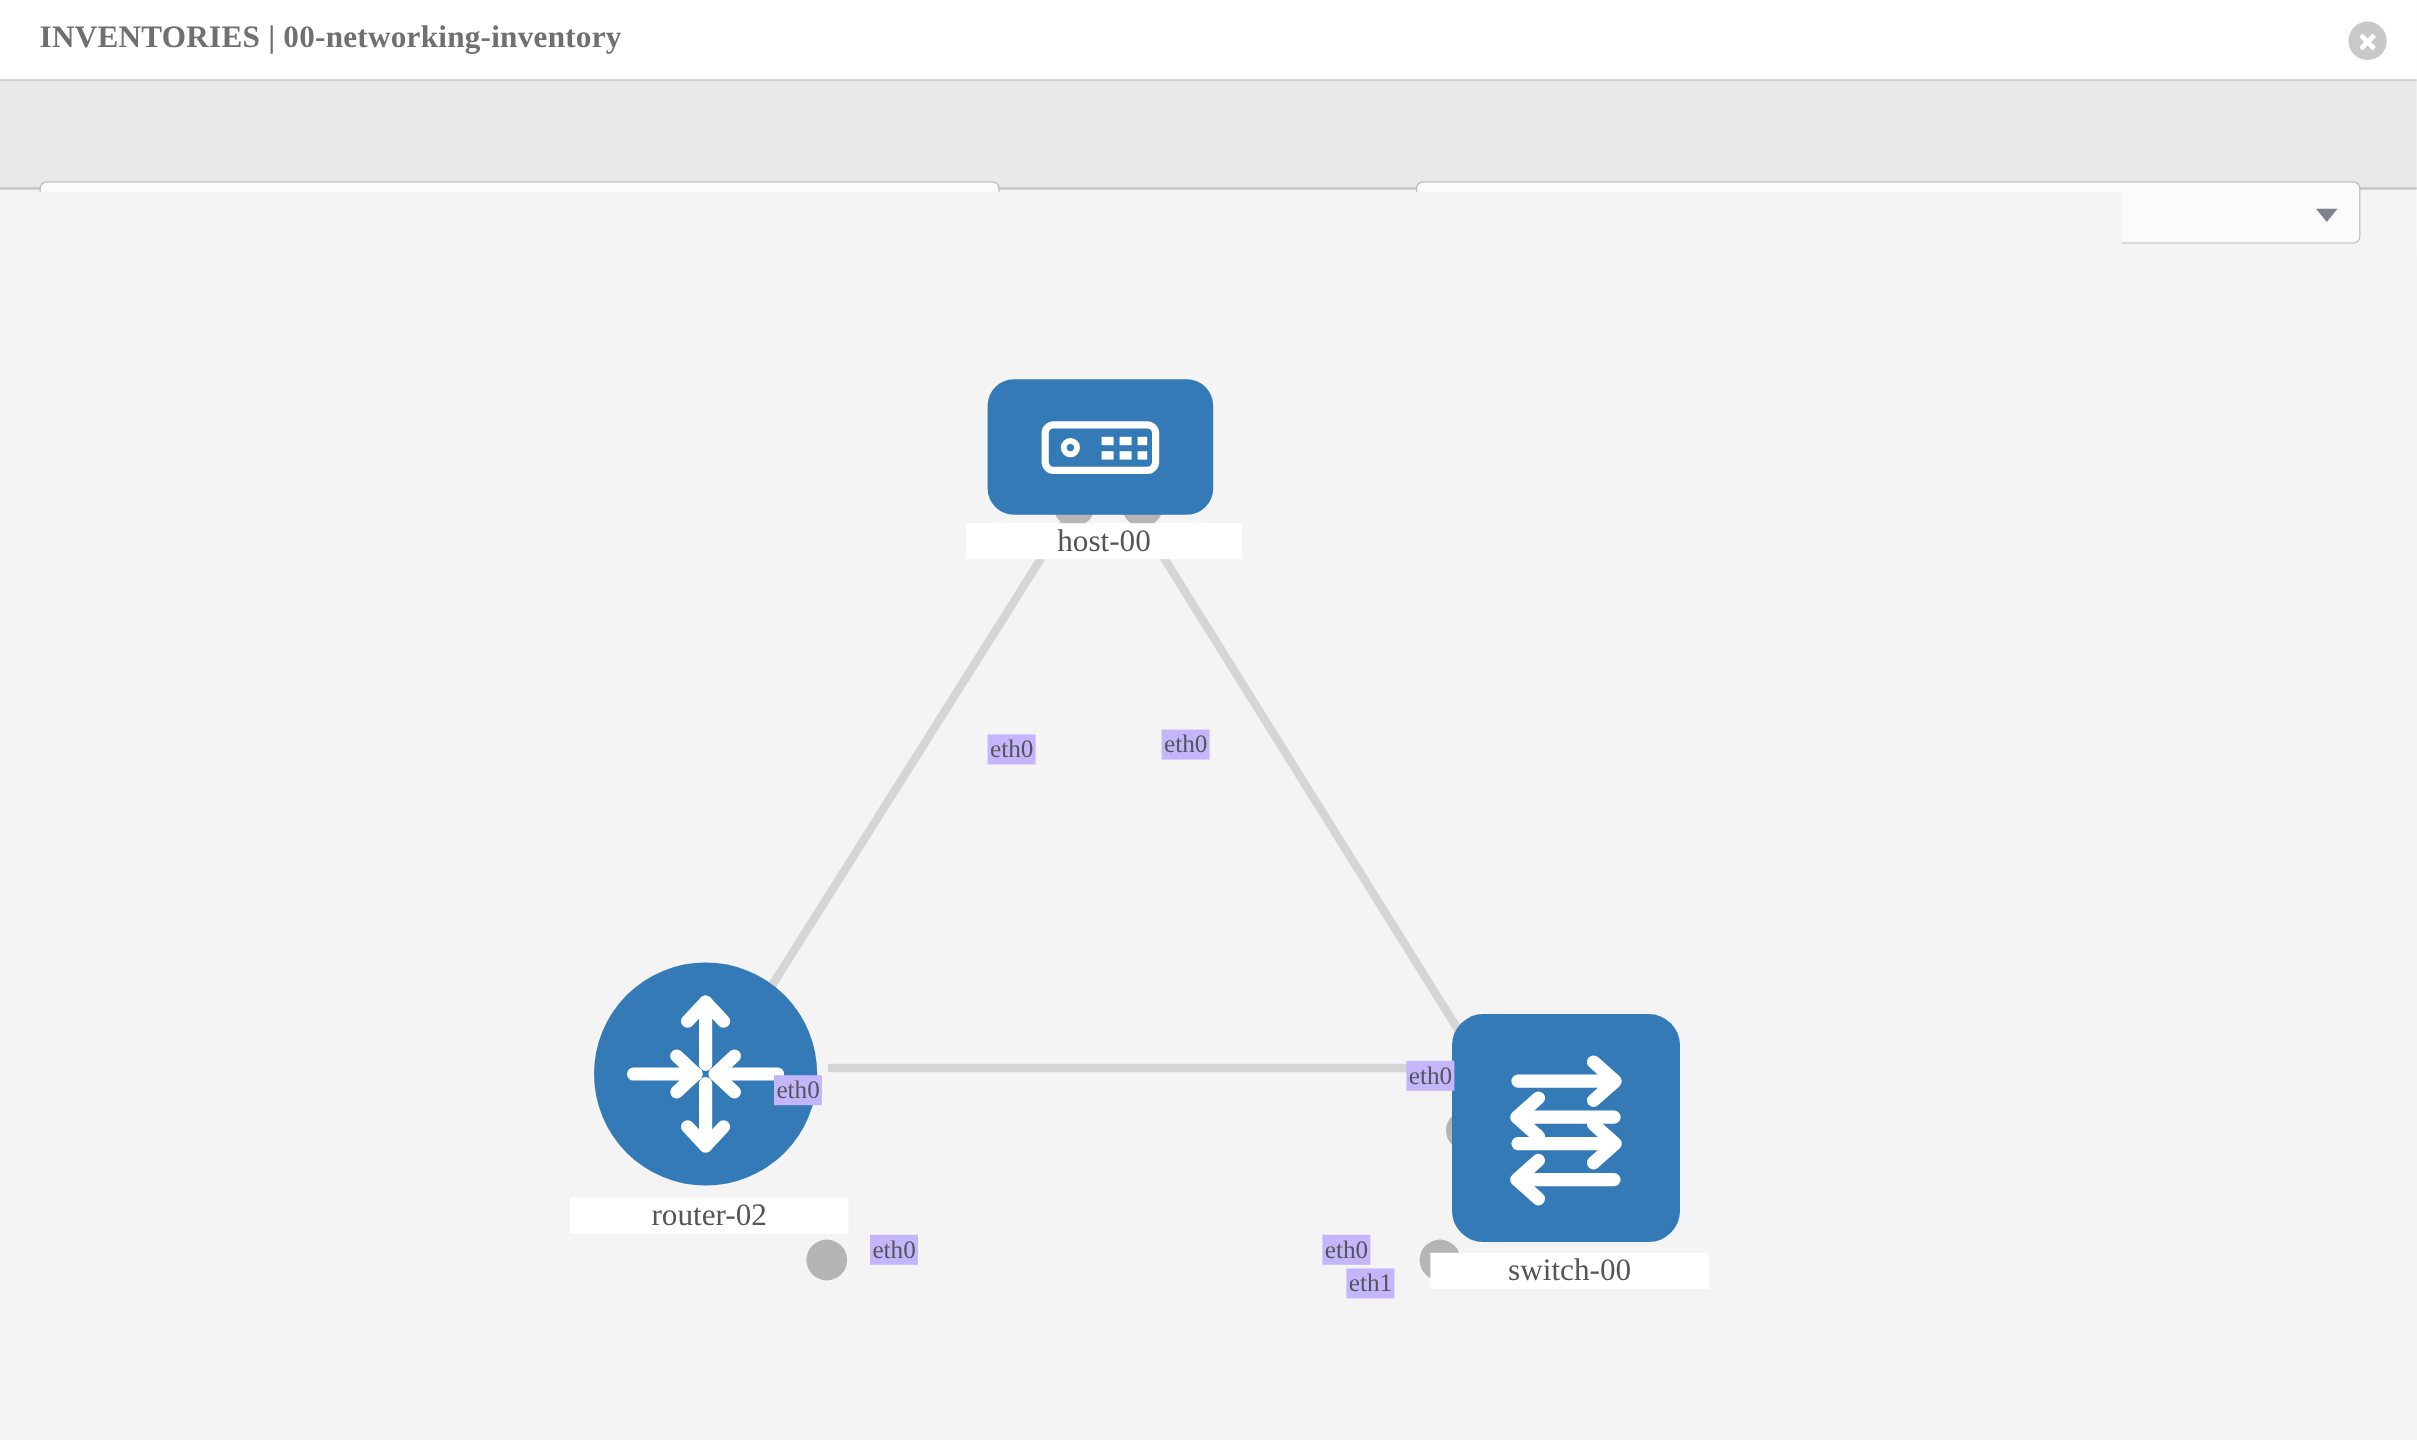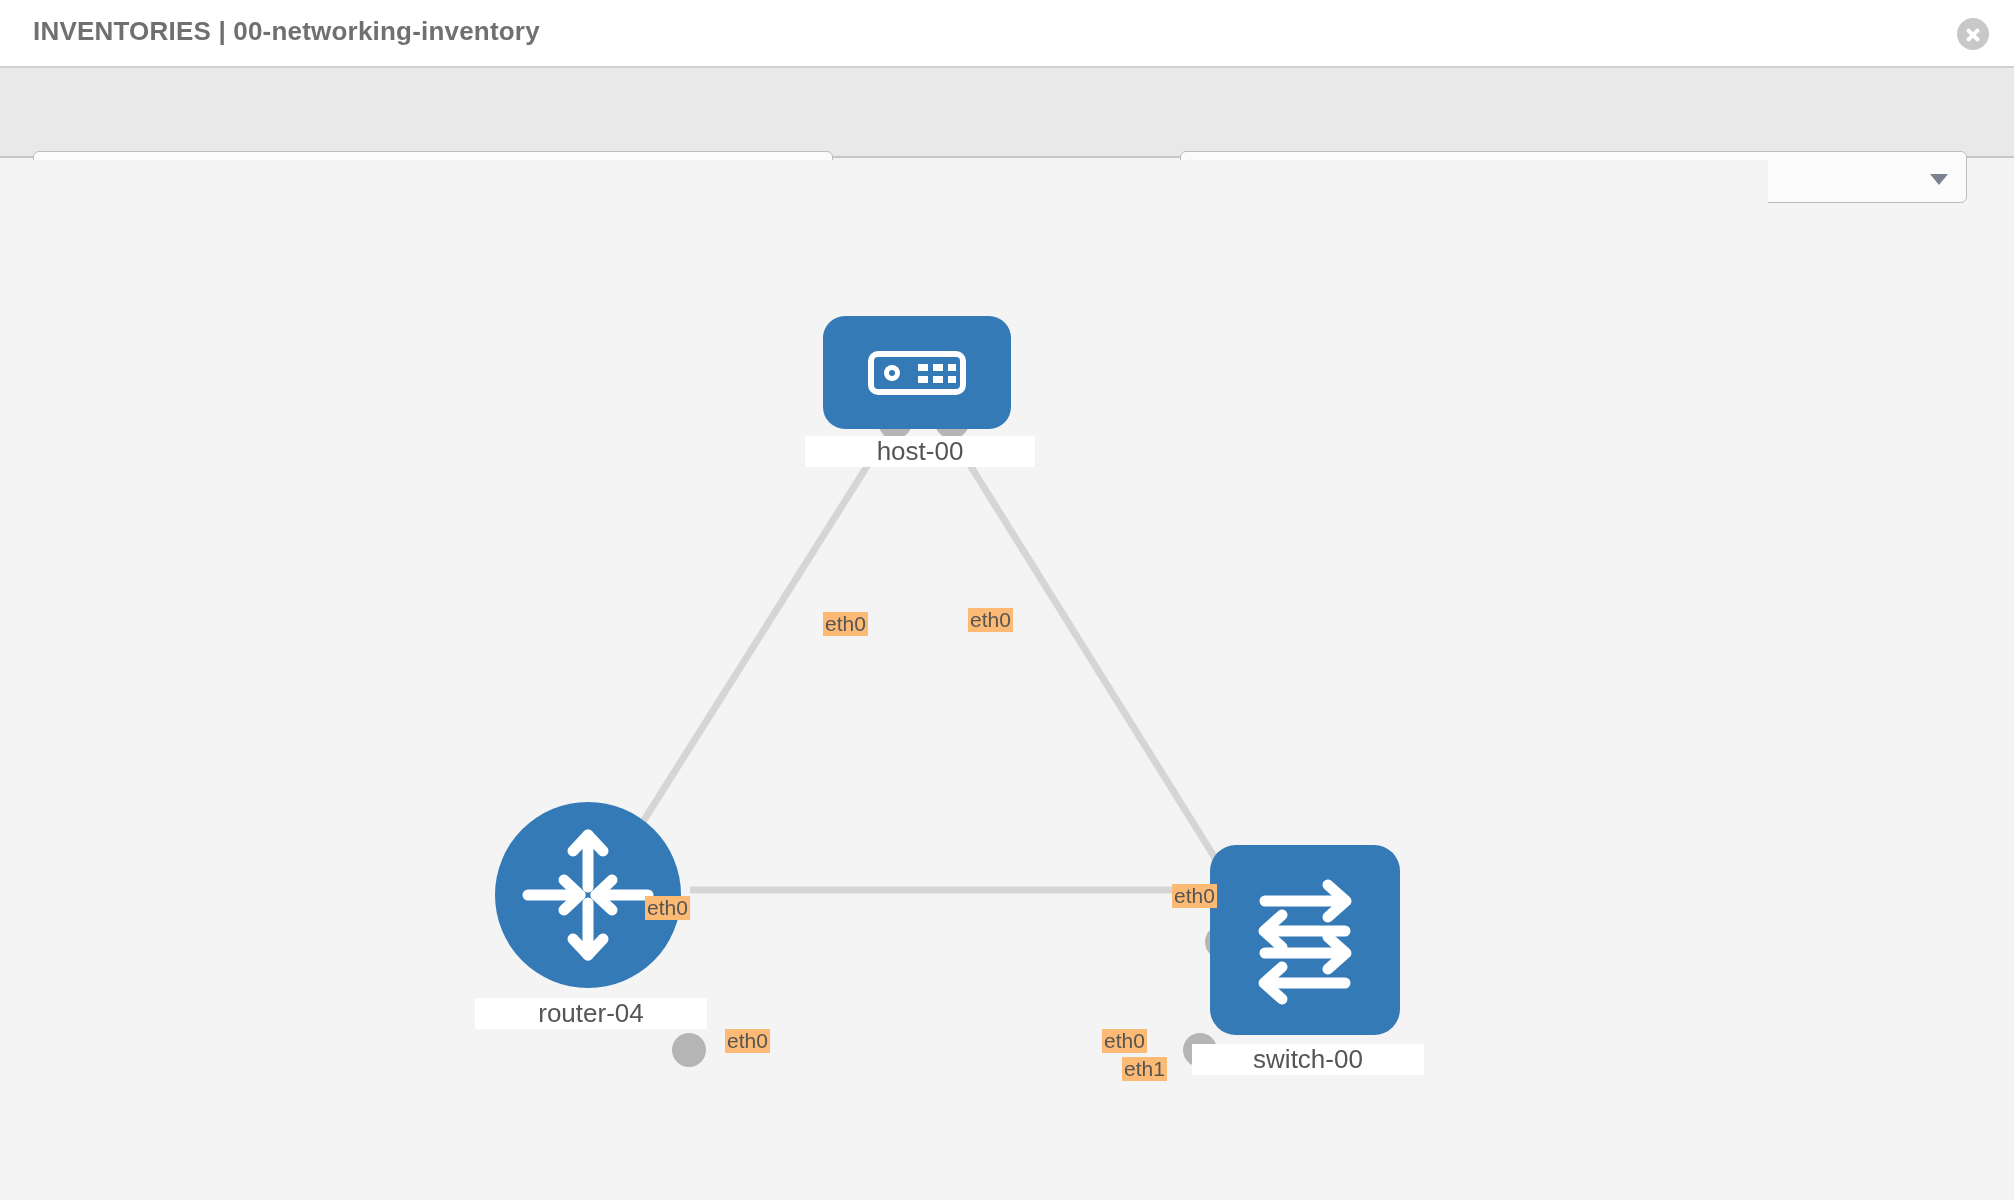--- a/index.html
+++ b/index.html
@@ -10,20 +10,21 @@
     overflow: hidden;
     background: #ffffff;
     font-family: "Liberation Sans", sans-serif;
   }
 
   #app {
     position: relative;
     width: 2014px;
     height: 1200px;
     background: #f4f4f4;
+    font-family: Liberation Serif, serif;
   }
 
   
   .header {
     position: absolute;
     left: 0; top: 0;
     width: 2014px;
     height: 68px;
     background: #ffffff;
     border-bottom: 2px solid #d0d0d0;
@@ -175,21 +176,21 @@
     height: 34px;
     border-radius: 50%;
     background: #b5b5b5;
   }
 
   
   .iface-label {
     position: absolute;
     font-size: 21px;
     color: #555555;
-    background: #fdba74;
+    background: #c4b5fd;
     white-space: nowrap;
     padding: 0 2px;
   }
 
   
   .zoom-panel {
     position: absolute;
     left: 1620px;
     top: 1078px;
     width: 394px;
@@ -348,21 +349,21 @@
           <path d="M93 153 L93 101"></path>
           <path d="M78 137 L93 153 L108 137"></path>
 
           <path d="M33 93 L85 93"></path>
           <path d="M69 78 L85 93 L69 108"></path>
 
           <path d="M153 93 L101 93"></path>
           <path d="M117 78 L101 93 L117 108"></path>
         </g>
       </svg>
-      <div class="node-label" style="left:-20px; top:196px; width:226px;">router-04</div>
+      <div class="node-label" style="left:-20px; top:196px; width:226px;">router-02</div>
     </div>
 
     <div class="node" style="left:1210px; top:640px; width:190px; height:190px;margin-top:45px;">
       <div class="node-shape" style="width:190px; height:190px; border-radius:26px;"></div>
       <svg width="190" height="190" style="position:absolute;left:0;top:0;">
         <g stroke="#ffffff" stroke-width="11" stroke-linecap="round" stroke-linejoin="round" fill="none">
 
           <path d="M55 56 L135 56"></path>
           <path d="M118 40 L136 56 L118 72"></path>
 

